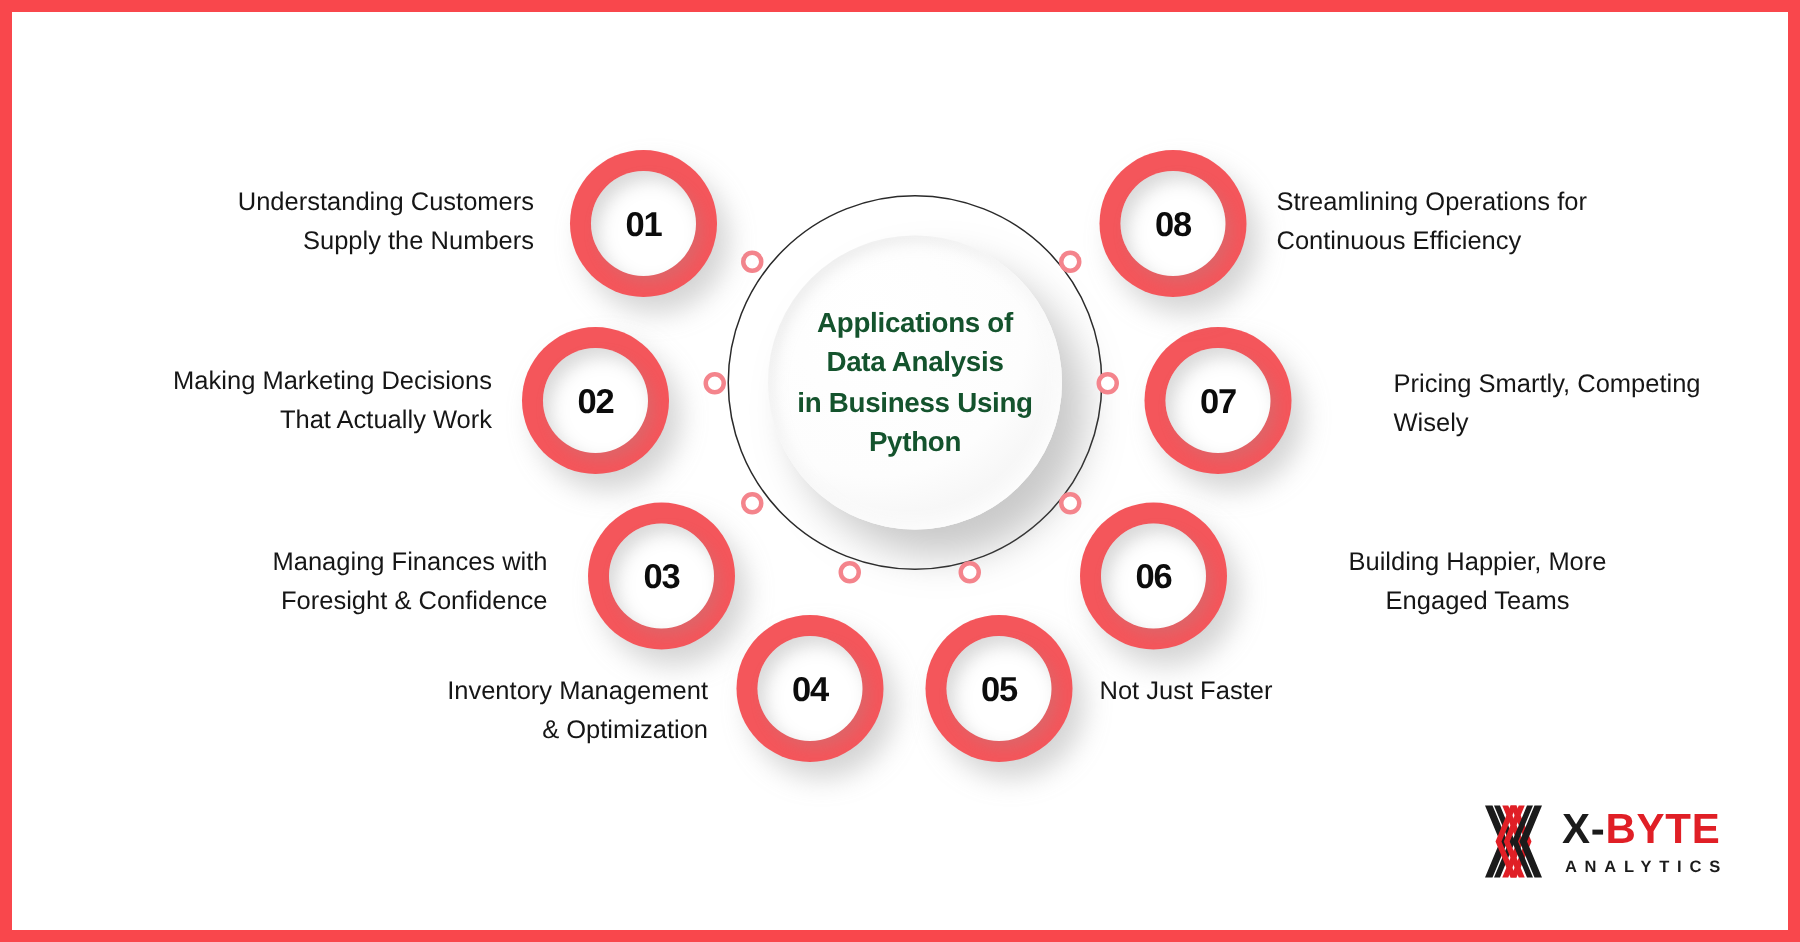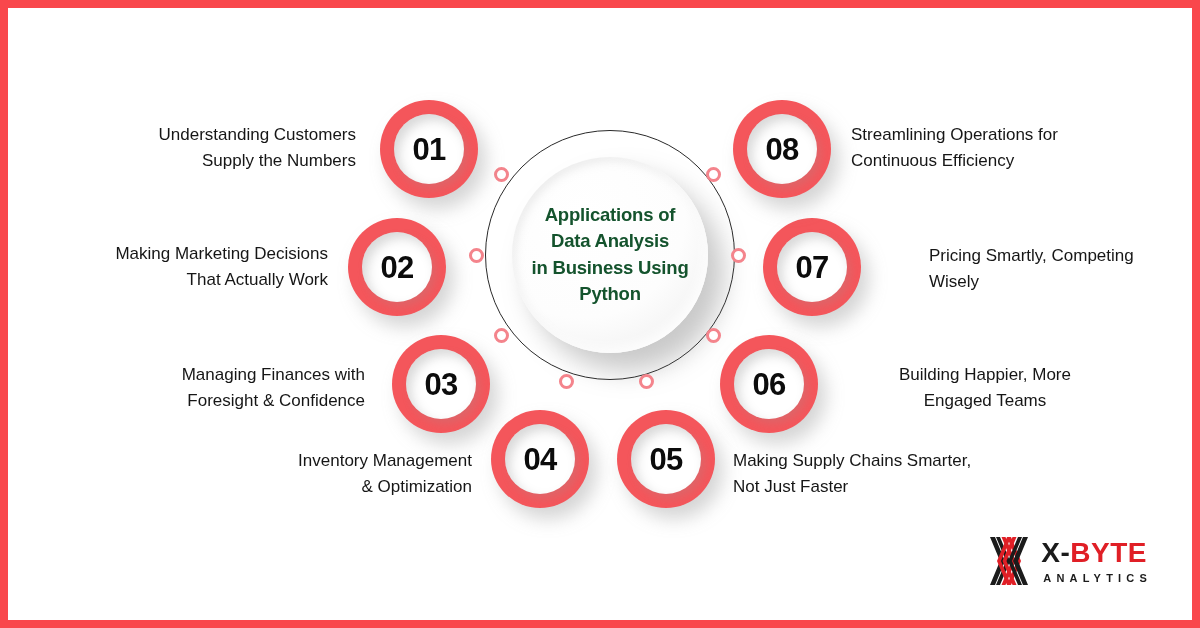--- a/index.html
+++ b/index.html
@@ -109,21 +109,21 @@
     height: 70px;
     border-radius: 50%;
     background: #ffffff;
     display: flex;
     align-items: center;
     justify-content: center;
     box-shadow: 5px 6px 11px rgba(130,130,130,0.30) inset,
                 4px 5px 9px rgba(150,150,150,0.22);
   }
   .bubble-num {
-    font-size: 31px;
+    font-size: 23px;
     font-weight: 700;
     color: #0c0c0c;
     letter-spacing: -0.8px;
     line-height: 1;
   }
 
   
   .caption {
     position: absolute;
     font-size: 17px;
@@ -244,21 +244,20 @@
   <div class="caption right-align" style="left:80px; top:362px; width:285px;">
     <span class="ln">Managing Finances with</span>
     <span class="ln">Foresight &amp; Confidence</span>
   </div>
   <div class="caption right-align" style="left:195px; top:448px; width:277px;">
     <span class="ln">Inventory Management</span>
     <span class="ln">&amp; Optimization</span>
   </div>
 
   <div class="caption left-align" style="left:733px; top:448px; width:300px;">
-    <span class="ln">Making Supply Chains Smarter,</span>
     <span class="ln">Not Just Faster</span>
   </div>
   <div class="caption left-align" style="left:840px; top:362px; width:290px;text-align:center;">
     <span class="ln">Building Happier, More</span>
     <span class="ln">Engaged Teams</span>
   </div>
   <div class="caption left-align" style="left:884px; top:243px; width:290px;margin-left:45px;">
     <span class="ln">Pricing Smartly, Competing</span>
     <span class="ln">Wisely</span>
   </div>

